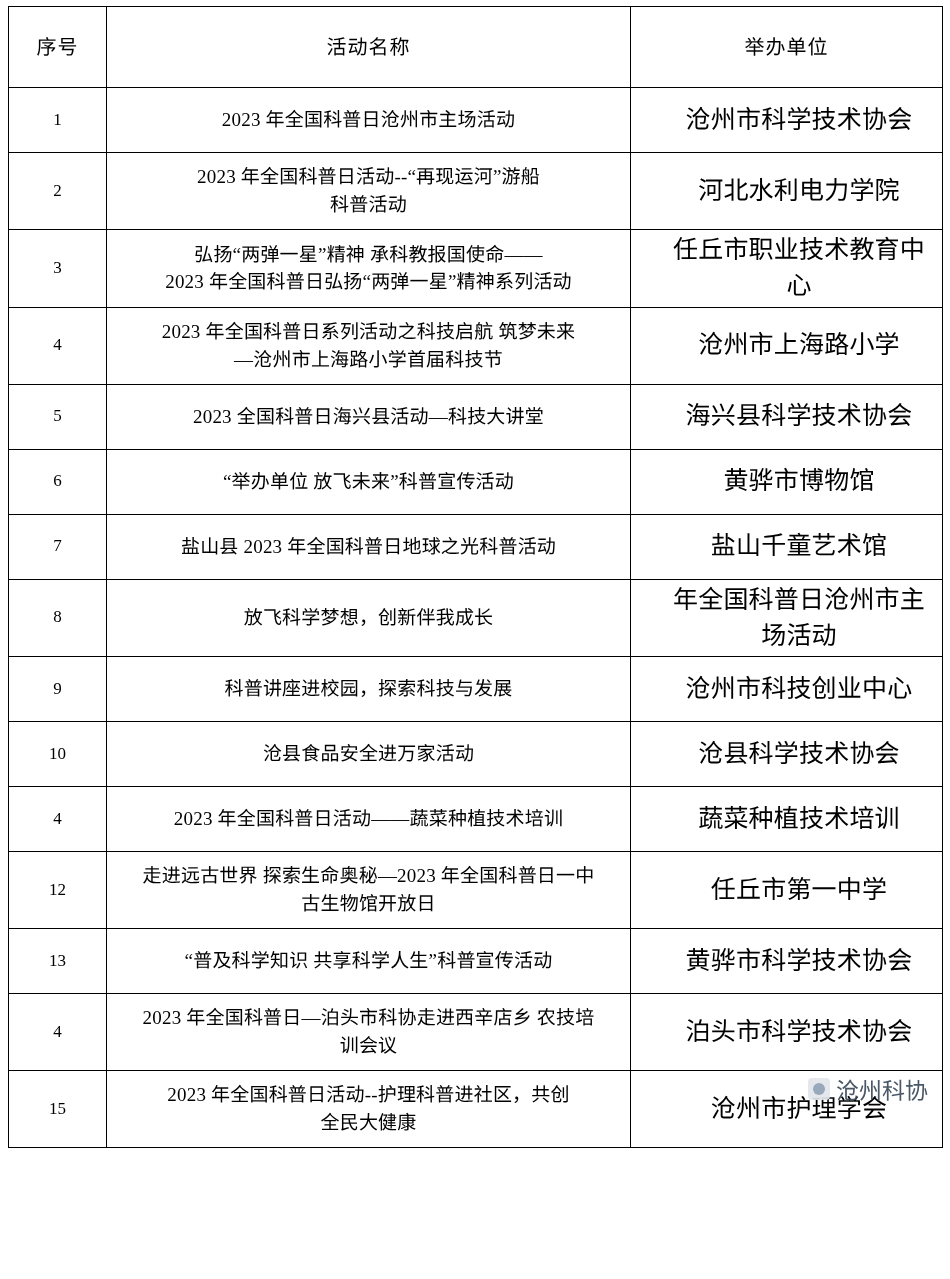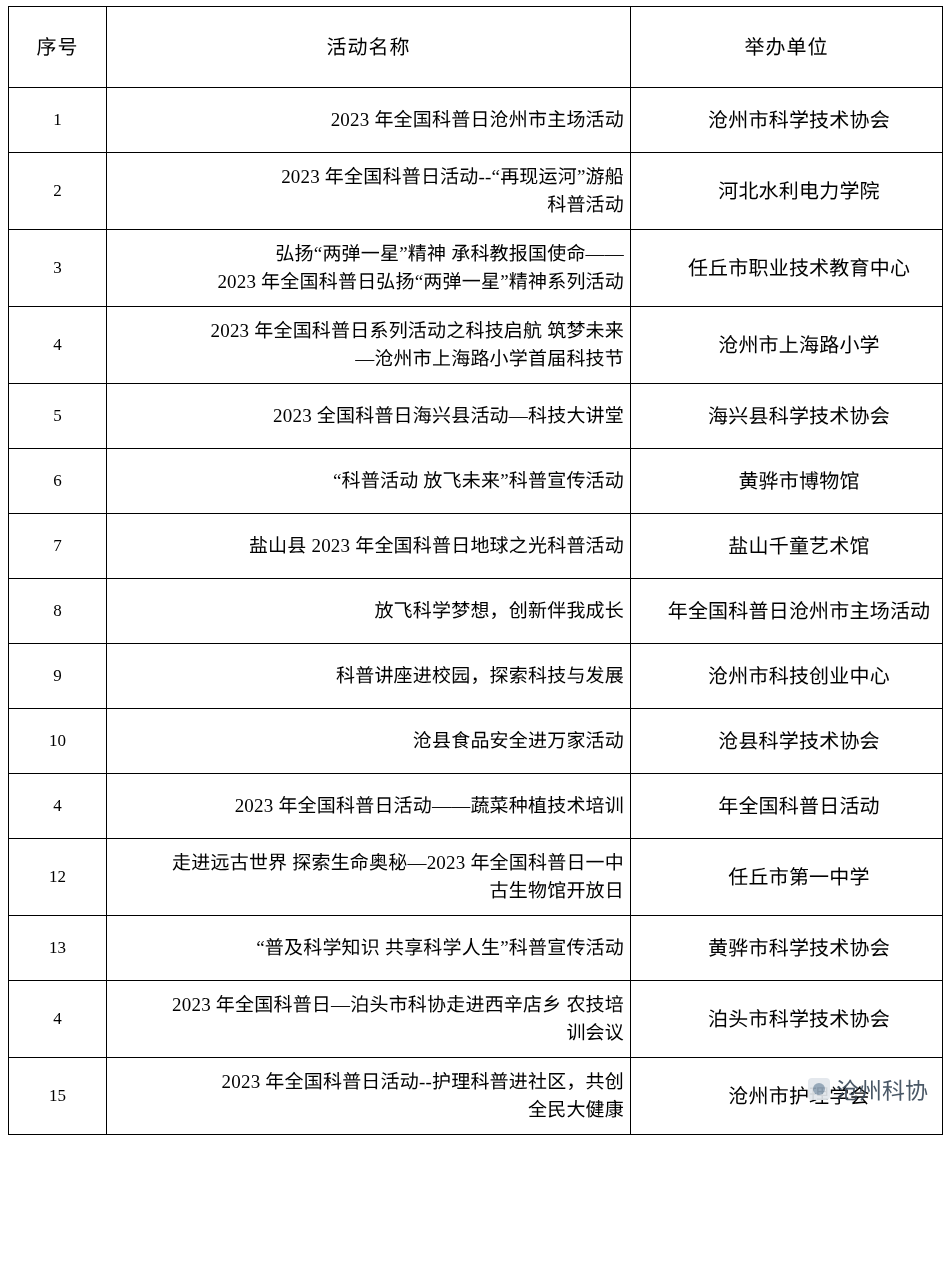--- a/index.html
+++ b/index.html
@@ -48,28 +48,28 @@
   thead th.head-no { font-size: 20px; }
 
   tbody td.cell-no {
     font-size: 17px;
   }
   tbody td.cell-name {
     font-size: 19px;
     letter-spacing: 0.2px;
   }
   tbody td.cell-org {
-    font-size: 20px;
+    font-size: 25px;
     letter-spacing: 0.2px;
     padding-left: 31px;
   }
   tbody tr td { height: 60px; }
   tbody tr.two-line td { height: 72px; }
 
-  .line { display: block; text-align: right; }
+  .line { display: block; }
 
   
   #wm {
     position: absolute;
     right: 22px;
     bottom: 10px;
     display: flex;
     align-items: center;
     gap: 6px;
     font-family: "Liberation Sans", sans-serif;
@@ -150,21 +150,21 @@
         <tr>
           <td class="cell-no">5</td>
           <td class="cell-name">
             <span class="line">2023 全国科普日海兴县活动—科技大讲堂</span>
           </td>
           <td class="cell-org">海兴县科学技术协会</td>
         </tr>
         <tr>
           <td class="cell-no">6</td>
           <td class="cell-name">
-            <span class="line">“科普活动 放飞未来”科普宣传活动</span>
+            <span class="line">“举办单位 放飞未来”科普宣传活动</span>
           </td>
           <td class="cell-org">黄骅市博物馆</td>
         </tr>
         <tr>
           <td class="cell-no">7</td>
           <td class="cell-name">
             <span class="line">盐山县 2023 年全国科普日地球之光科普活动</span>
           </td>
           <td class="cell-org">盐山千童艺术馆</td>
         </tr>
@@ -187,21 +187,21 @@
           <td class="cell-name">
             <span class="line">沧县食品安全进万家活动</span>
           </td>
           <td class="cell-org">沧县科学技术协会</td>
         </tr>
         <tr>
           <td class="cell-no">4</td>
           <td class="cell-name">
             <span class="line">2023 年全国科普日活动——蔬菜种植技术培训</span>
           </td>
-          <td class="cell-org">年全国科普日活动</td>
+          <td class="cell-org">蔬菜种植技术培训</td>
         </tr>
         <tr class="two-line">
           <td class="cell-no">12</td>
           <td class="cell-name">
             <span class="line">走进远古世界 探索生命奥秘—2023 年全国科普日一中</span>
             <span class="line">古生物馆开放日</span>
           </td>
           <td class="cell-org">任丘市第一中学</td>
         </tr>
         <tr>

